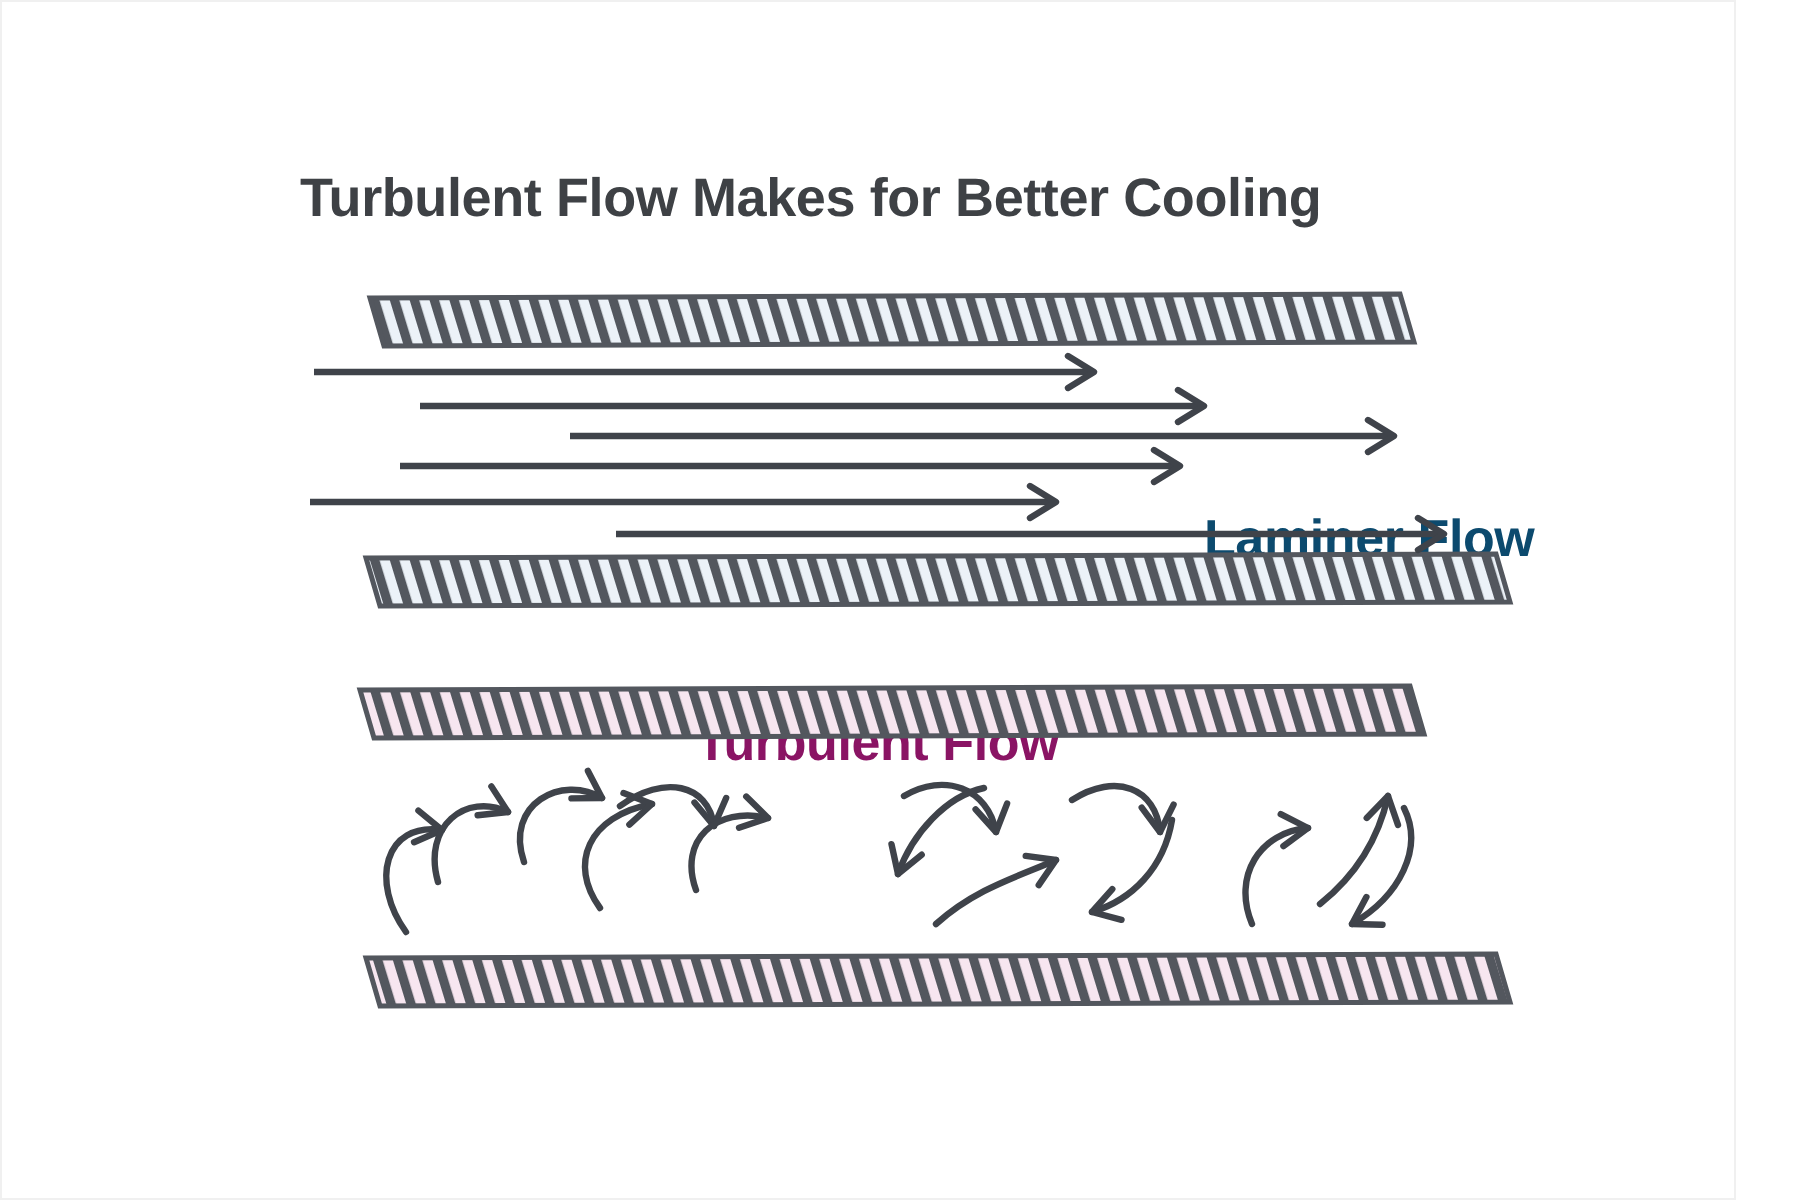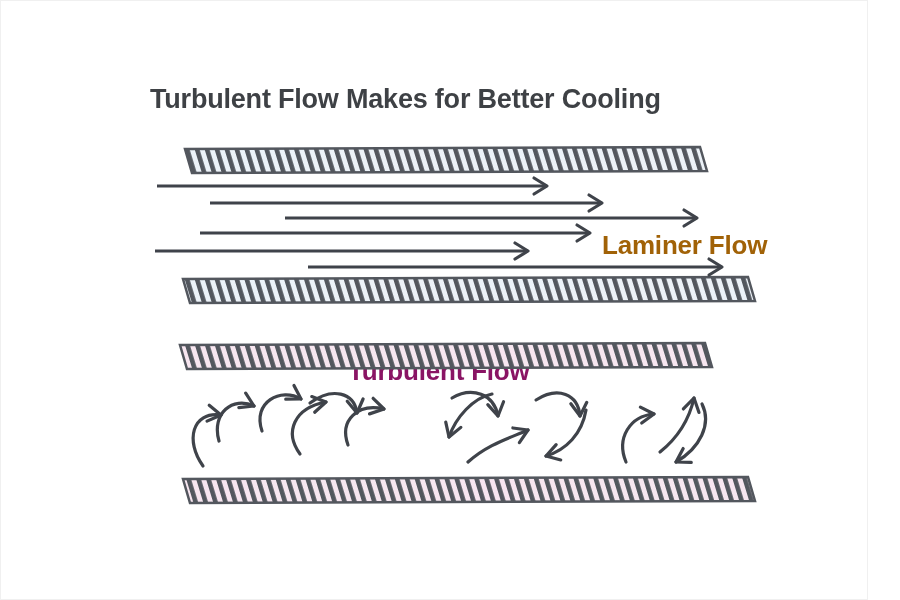--- a/index.html
+++ b/index.html
@@ -19,21 +19,21 @@
   .flow-label.turbulent{left:348px;top:356px;}
   svg.diagram{position:absolute;left:0;top:0;}
 </style>
 </head>
 <body>
 
 <div class="stage" style="background: rgb(255, 255, 255);">
 
   <div class="title" style="color: rgb(62, 65, 69);">Turbulent Flow Makes for Better Cooling</div>
 
-  <div class="flow-label laminar" style="color: #a16207;">Laminer Flow</div>
+  <div class="flow-label laminar" style="color: #0c4a6e; margin-top: 24px;">Laminer Flow</div>
 
   <div class="flow-label turbulent" style="color: rgb(138, 20, 100);">Turbulent Flow</div>
 
   <svg class="diagram" width="900" height="600" viewBox="0 0 900 600">
     <defs>
       <pattern id="hatch-laminar" patternUnits="userSpaceOnUse" width="9.5" height="9.5" patternTransform="rotate(-17)">
         <rect id="lam-hatch-bg" width="9.5" height="9.5" fill="#ecf2f8"></rect>
         <rect id="lam-hatch-stripe" width="4.6" height="9.5" fill="#53575e"></rect>
       </pattern>
       <pattern id="hatch-turbulent" patternUnits="userSpaceOnUse" width="9.5" height="9.5" patternTransform="rotate(-17)">

